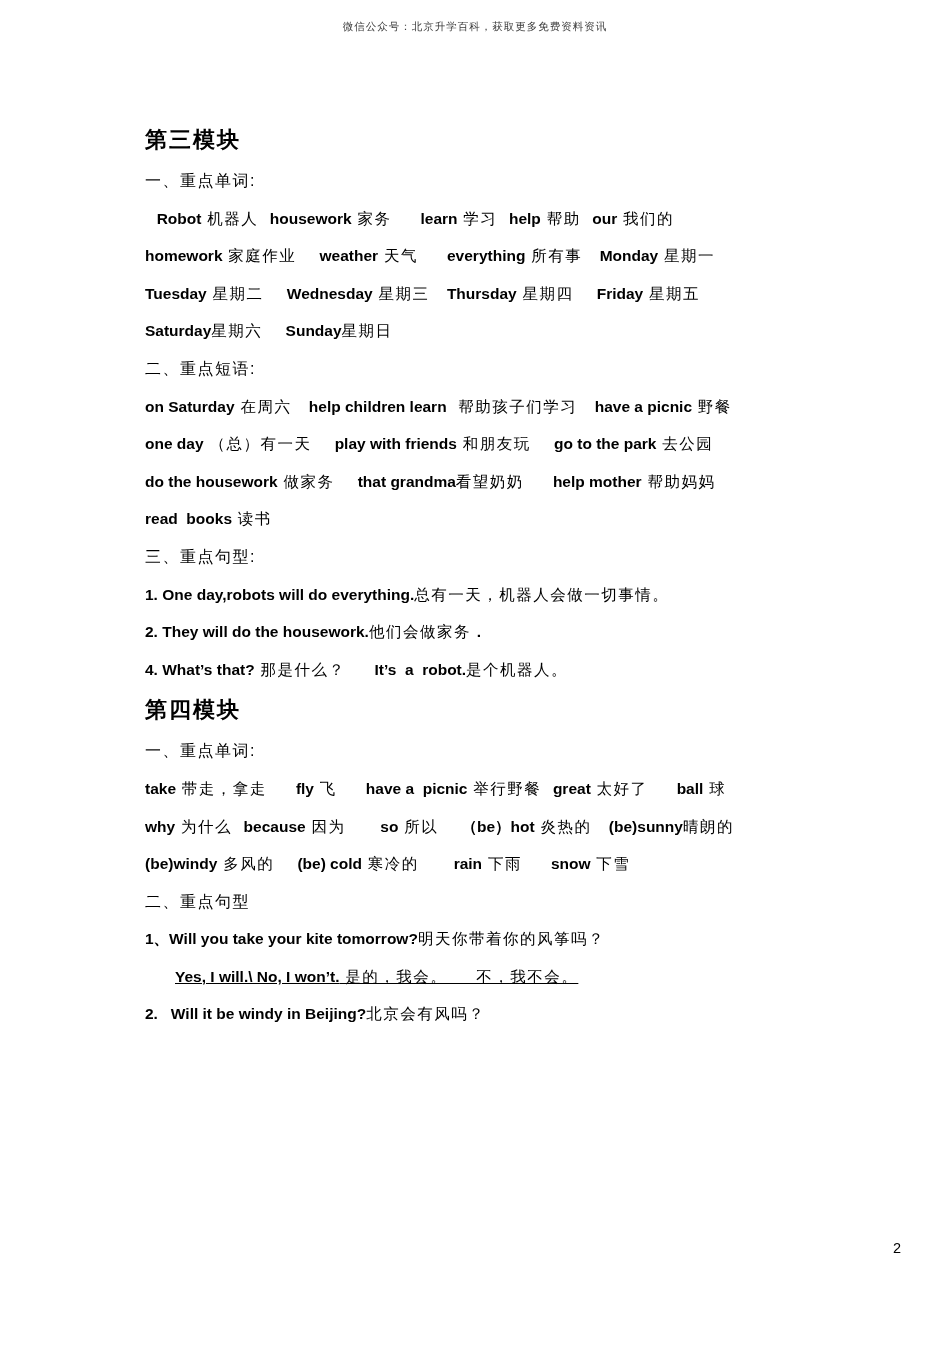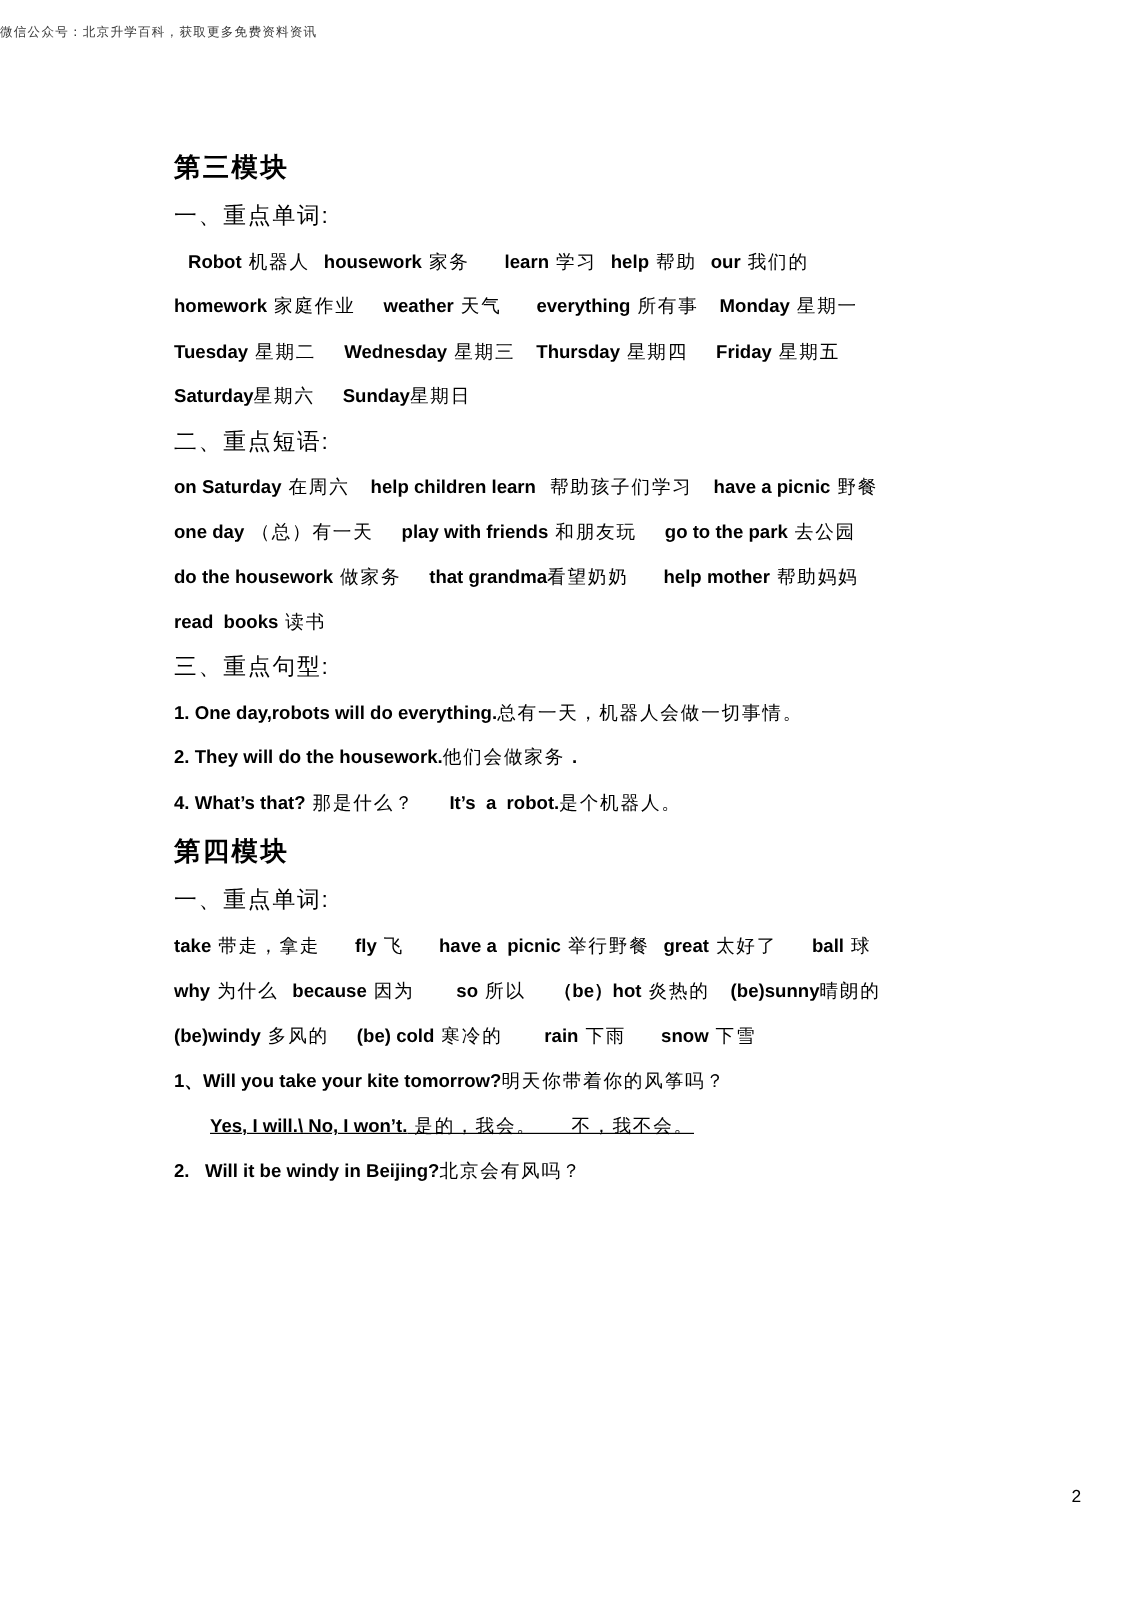--- a/index.html
+++ b/index.html
@@ -10,39 +10,40 @@
     background: #ffffff;
     font-family: "Liberation Sans", sans-serif;
     color: #000000;
     overflow: hidden;
   }
   .header-notice {
     position: absolute;
     top: 20px;
     left: 0;
     width: 100%;
+    text-align: center;
     font-size: 10.5px;
     color: #3a3a3a;
     letter-spacing: 1px;
   }
   .document-body {
     position: absolute;
     left: 145px;
     top: 118px;
     width: 678px;
   }
   .block { white-space: pre-wrap; }
   .block.heading {
     font-size: 22px;
     font-weight: bold;
     line-height: 44px;
     letter-spacing: 2px;
   }
   .block.sub {
-    font-size: 19px;
+    font-size: 16px;
     line-height: 37.6px;
     letter-spacing: 1px;
   }
   .block.line {
     font-size: 15.5px;
     line-height: 37.6px;
   }
   .block.indent { padding-left: 30px; text-decoration: underline; }
   .bold { font-weight: bold; }
   .zh { letter-spacing: 1.5px; }
@@ -74,19 +75,20 @@
       <div class="block line"><span class="bold">read  books</span><span class="zh"> 读书</span></div>
       <div class="block sub"><span class="zh">三、重点句型:</span></div>
       <div class="block line"><span class="bold">1. One day,robots will do everything.</span><span class="zh">总有一天，机器人会做一切事情。</span></div>
       <div class="block line"><span class="bold">2. They will do the housework.</span><span class="zh">他们会做家务 </span><span class="bold">.</span></div>
       <div class="block line"><span class="bold">4. What’s that?</span><span class="zh"> 那是什么？     </span><span class="bold">It’s  a  robot.</span><span class="zh">是个机器人。</span></div>
       <div class="block heading"><span class="bold">第四模块</span></div>
       <div class="block sub"><span class="zh">一、重点单词:</span></div>
       <div class="block line"><span class="bold">take</span><span class="zh"> 带走，拿走     </span><span class="bold">fly</span><span class="zh"> 飞     </span><span class="bold">have a  picnic</span><span class="zh"> 举行野餐  </span><span class="bold">great</span><span class="zh"> 太好了     </span><span class="bold">ball</span><span class="zh"> 球</span></div>
       <div class="block line"><span class="bold">why</span><span class="zh"> 为什么  </span><span class="bold">because</span><span class="zh"> 因为      </span><span class="bold">so</span><span class="zh"> 所以    </span><span class="bold">（be）hot</span><span class="zh"> 炎热的   </span><span class="bold">(be)sunny</span><span class="zh">晴朗的</span></div>
       <div class="block line"><span class="bold">(be)windy</span><span class="zh"> 多风的    </span><span class="bold">(be) cold</span><span class="zh"> 寒冷的      </span><span class="bold">rain</span><span class="zh"> 下雨     </span><span class="bold">snow</span><span class="zh"> 下雪</span></div>
+      <div class="block sub"><span class="zh">二、重点句型</span></div>
       <div class="block line"><span class="bold">1、Will you take your kite tomorrow?</span><span class="zh">明天你带着你的风筝吗？</span></div>
       <div class="block line indent"><span class="bold">Yes, I will.\ No, I won’t.</span><span class="zh"> 是的，我会。     不，我不会。</span></div>
       <div class="block line"><span class="bold">2.   Will it be windy in Beijing?</span><span class="zh">北京会有风吗？</span></div>
     </div>
 
   <div class="page-number">2</div>
 </div>
 
 </body></html>

